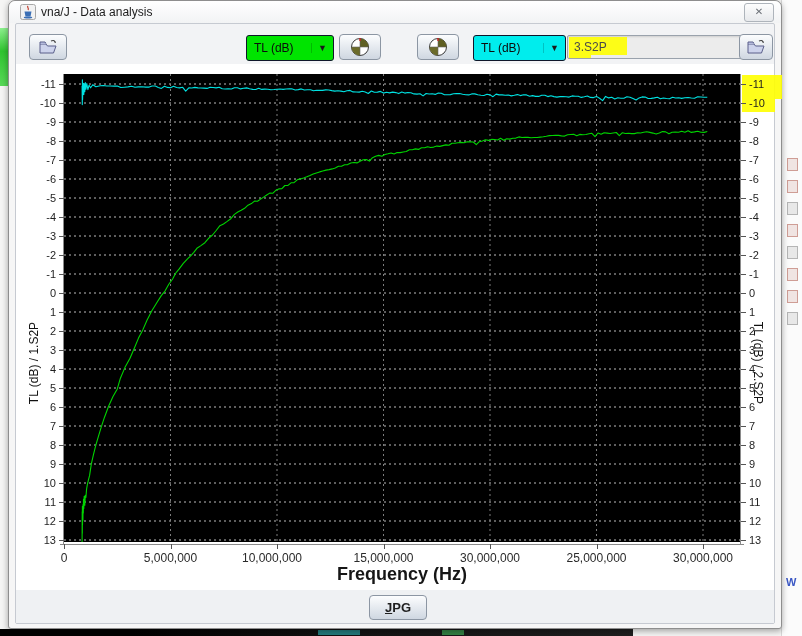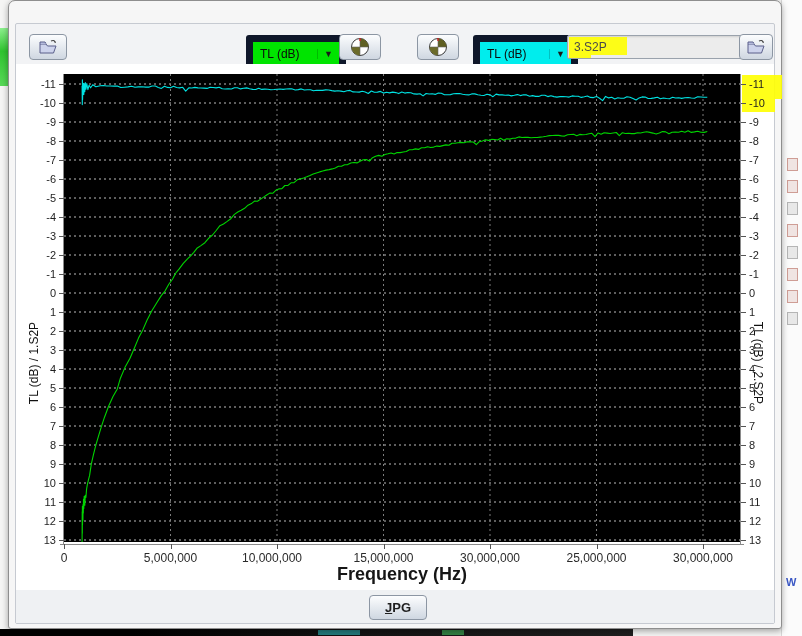--- a/index.html
+++ b/index.html
@@ -28,21 +28,21 @@
   #app-icon{position:absolute;left:11px;top:3px;width:16px;height:16px;}
   #content{position:absolute;left:6px;top:22px;width:758px;height:599px;background:#f2f3f5;
            border:1px solid #c6cad1;border-radius:2px;}
   
   .nbtn{position:absolute;border:1px solid #8c96a3;border-radius:4px;
         background:linear-gradient(180deg,#fcfdfe,#e3e8ee 55%,#cfd7e1);
         display:flex;align-items:center;justify-content:center;cursor:default;}
   .nfield{position:absolute;height:22px;border:1px solid #9aa2ac;border-radius:2px;
           background:#ececec;box-shadow:inset 0 1px 2px rgba(0,0,0,.12);
           font-size:12px;color:#4a4a4a;line-height:22px;padding-left:6px;box-sizing:content-box;}
-  .ncombo{position:absolute;height:24px;border:7px solid #0f172a;border-radius:3px;
+  .ncombo{position:absolute;height:24px;border:1px solid #0f172a;border-radius:3px;
           font-size:12px;color:#0c0c0c;display:flex;align-items:center;cursor:default;}
   .ncombo .lbl{flex:1;padding-left:7px;}
   .ncombo .arrow{width:21px;text-align:center;font-size:9px;color:#1a1a1a;border-left:1px solid rgba(0,0,0,.18);}
   
   #chart-panel{position:absolute;left:0px;top:40px;width:758px;height:526px;background:#ffffff;}
   #plot{position:absolute;left:48px;top:10px;width:676px;height:468px;background:#000;}
   .axis-line{position:absolute;background:#8a8a8a;}
   .tick{position:absolute;background:#555;}
   .ytick-lab{position:absolute;width:26px;height:14px;line-height:14px;font-size:11px;color:#1e1e1e;}
   .ytick-left{text-align:right;}
@@ -80,20 +80,32 @@
     <div class="mini-mark" style="left:5px;top:290px;"></div>
     <div class="mini-mark" style="left:5px;top:312px;background:#e8e8e8;border-color:#b5b5b5;"></div>
     <div class="w-letter">W</div>
   </div>
   <div id="bottom-strip" class="artifact">
     <div class="teal"></div>
       <div class="grn"></div>
   </div>
 
   <div id="window">
+    <div id="titlebar">
+      <svg id="app-icon" viewBox="0 0 16 16">
+        <rect x="0.5" y="0.5" width="15" height="15" rx="2" fill="#f2f2f2" stroke="#a8a8a8"></rect>
+        <path d="M8 2 C6.5 3.4 9.5 4.2 8 6" fill="none" stroke="#c03a2b" stroke-width="1.2"></path>
+        <path d="M4.5 7.5 h7 l-1 5 h-5 z" fill="#3b6fb5"></path>
+        <ellipse cx="8" cy="13.4" rx="4.2" ry="1" fill="#3b6fb5"></ellipse>
+      </svg>
+      <span class="title">vna/J - Data analysis</span>
+      <div id="close-btn">
+        <span>✕</span>
+      </div>
+    </div>
 
     <div id="content">
 
       <button class="nbtn" style="left:13px;top:10px;width:38px;height:26px;">
         <svg width="20" height="16" viewBox="0 0 20 16">
           <path d="M2 5 h6 l1.5 2 H18 l-2.5 7 H2 z" fill="#cdd3ec" stroke="#5a5f8a"></path>
           <path d="M2 5 v-2 h5 l1 1.5" fill="#b9c0e4" stroke="#5a5f8a"></path>
           <path d="M13 2 q3 -1.5 4 1" fill="none" stroke="#444" stroke-width="1.1"></path>
           <path d="M17.6 2.2 l-1.4 1.2 1.8 .5 z" fill="#444"></path>
         </svg>

